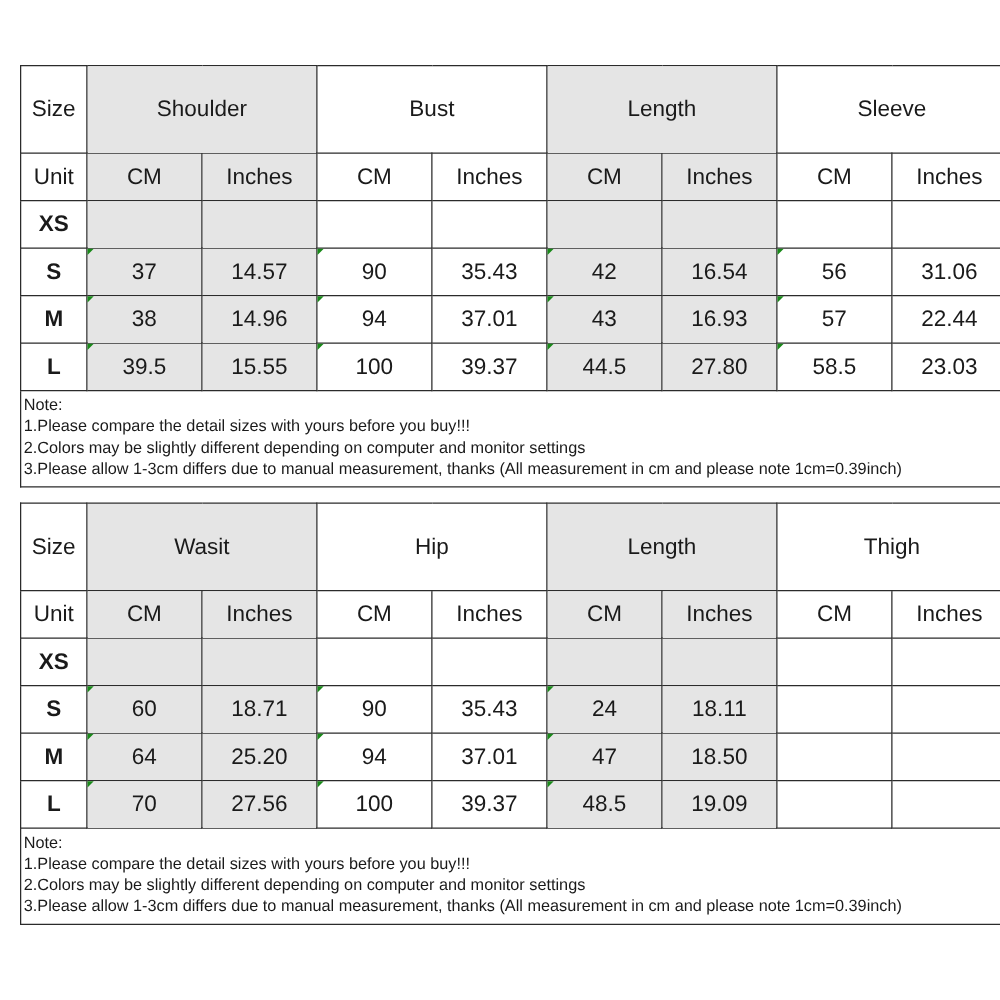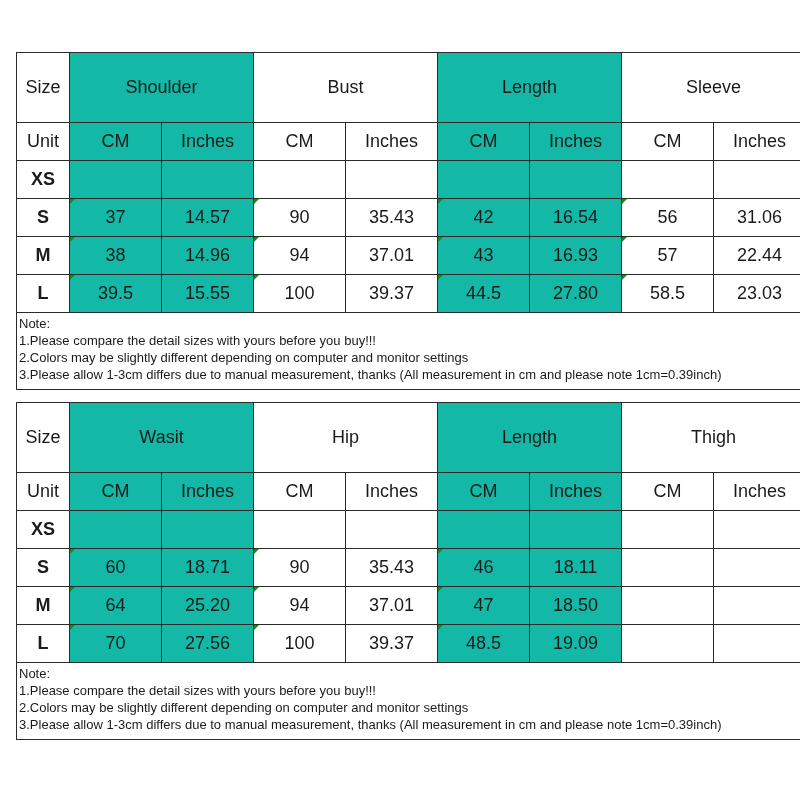--- a/index.html
+++ b/index.html
@@ -6,21 +6,21 @@
   body { width:800px; height:800px; position:relative; overflow:hidden;
          font-family:"Liberation Sans", "DejaVu Sans", sans-serif; color:#1a1a1a; }
   .sheet { position:absolute; left:4px; width:790px;margin-left:12px; }
   table.size { border-collapse:collapse; table-layout:fixed; width:790px; }
   table.size td { border:1.5px solid #2b2b2b; text-align:center; vertical-align:middle;
                   font-size:18px; padding:0; position:relative; }
   table.size col.c0 { width:53px; }
   table.size col.cx { width:92px; }
   tr.hdr td { height:69px; }
   tr.row td { height:37px; }
-  td.gray { background:#14b8a6; }
+  td.gray { background:#e5e5e5; }
   td.size-label { font-size:18px;font-weight:bold; }
   td.flag::before { content:""; position:absolute; left:0; top:0; width:0; height:0;
                     border-top:5px solid #1a8a1a; border-right:5px solid transparent; }
   .note { border:1.5px solid #2b2b2b; border-top:none; width:787px; box-sizing:content-box;
           font-size:13px; line-height:17px; padding:2px 0 3px 2px; height:71px; }
   .note div { white-space:nowrap; }
 </style>
 </head>
 <body>
 
@@ -151,21 +151,21 @@
           <td class="gray"></td>
           <td class=""></td>
           <td class=""></td>
         </tr>
         <tr class="row">
           <td class="size-label">S</td>
           <td class="gray flag">60</td>
           <td class="gray">18.71</td>
           <td class=" flag">90</td>
           <td class="">35.43</td>
-          <td class="gray flag">46</td>
+          <td class="gray flag">24</td>
           <td class="gray">18.11</td>
           <td class=""></td>
           <td class=""></td>
         </tr>
         <tr class="row">
           <td class="size-label">M</td>
           <td class="gray flag">64</td>
           <td class="gray">25.20</td>
           <td class=" flag">94</td>
           <td class="">37.01</td>

